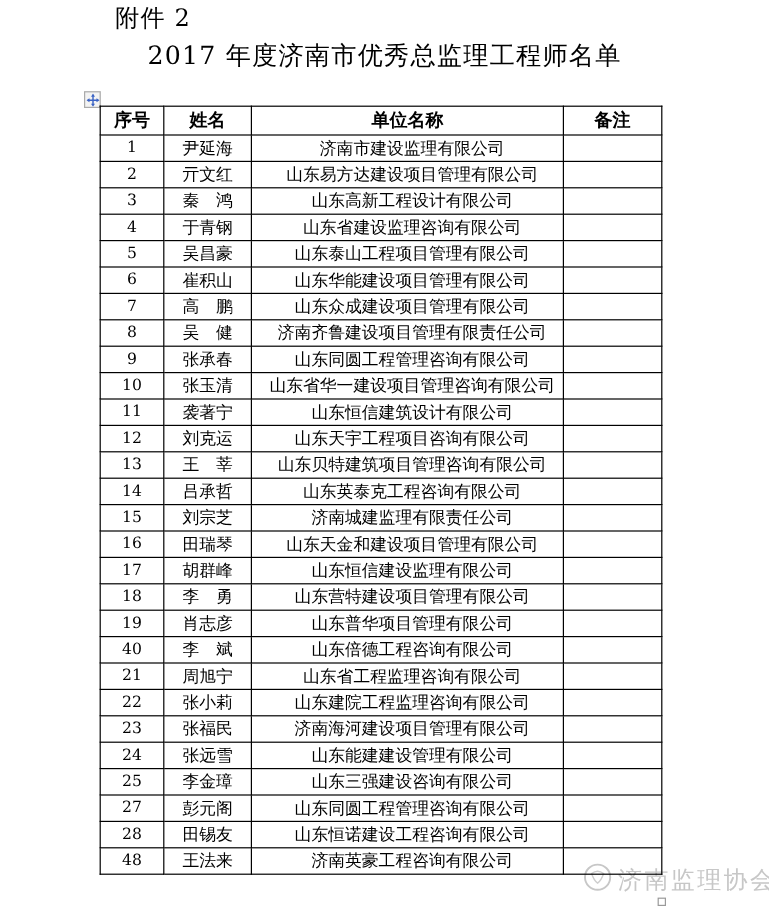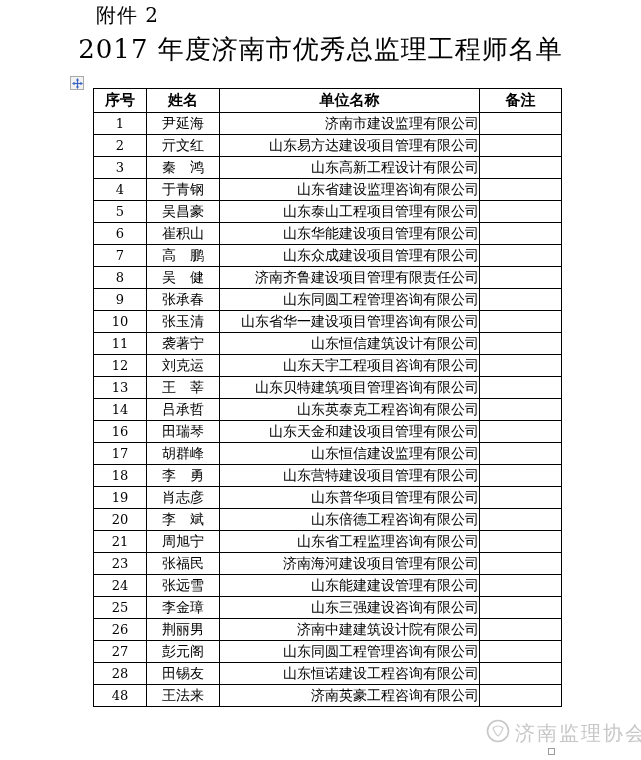--- a/index.html
+++ b/index.html
@@ -23,21 +23,21 @@
     font-size: 20px;
     letter-spacing: 1px;
   }
 
   .doc-title {
     position: absolute;
     left: 0;
     top: 32px;
     width: 100%;
     text-align: center;
-    font-size: 26px;
+    font-size: 21px;
     letter-spacing: 1px;
     white-space: nowrap;
   }
 
   
   .move-handle {
     position: absolute;
     left: 70px;
     top: 76px;
     width: 14px;
@@ -65,21 +65,21 @@
   .watermark-logo { margin-right: 5px; }
   .watermark-text {
     font-family: "DejaVu Sans", "Liberation Sans", sans-serif;
     font-size: 20px;
     letter-spacing: 2px;
   }
 
   
   table.roster {
     position: absolute;
-    left: 93px;
+    left: 83px;
     top: 88px;
     width: 468px;
     border-collapse: collapse;
     table-layout: fixed;
     z-index: 2;
     background: transparent;
   }
   table.roster th,
   table.roster td {
     border: 1px solid #000000;
@@ -95,21 +95,21 @@
     font-weight: bold;
     text-align: center;
   }
   table.roster td {
     height: 21px;
     font-size: 14px;
     text-align: center;
   }
   table.roster td.cell-no { font-size: 13px; }
   table.roster td.cell-company {
-    text-align: right;
+    text-align: center;
     padding-left: 8px;
     font-family: Liberation Mono, monospace;
   }
 
   
   .resize-handle {
     position: absolute;
     left: 548px;
     top: 748px;
     width: 7px;
@@ -248,20 +248,26 @@
     <td class="cell-company">山东贝特建筑项目管理咨询有限公司</td>
     <td class="cell-remark"></td>
   </tr>
       <tr>
     <td class="cell-no">14</td>
     <td class="cell-name">吕承哲</td>
     <td class="cell-company">山东英泰克工程咨询有限公司</td>
     <td class="cell-remark"></td>
   </tr>
       <tr>
+    <td class="cell-no">15</td>
+    <td class="cell-name">刘宗芝</td>
+    <td class="cell-company">济南城建监理有限责任公司</td>
+    <td class="cell-remark"></td>
+  </tr>
+      <tr>
     <td class="cell-no">16</td>
     <td class="cell-name">田瑞琴</td>
     <td class="cell-company">山东天金和建设项目管理有限公司</td>
     <td class="cell-remark"></td>
   </tr>
       <tr>
     <td class="cell-no">17</td>
     <td class="cell-name">胡群峰</td>
     <td class="cell-company">山东恒信建设监理有限公司</td>
     <td class="cell-remark"></td>
@@ -272,56 +278,56 @@
     <td class="cell-company">山东营特建设项目管理有限公司</td>
     <td class="cell-remark"></td>
   </tr>
       <tr>
     <td class="cell-no">19</td>
     <td class="cell-name">肖志彦</td>
     <td class="cell-company">山东普华项目管理有限公司</td>
     <td class="cell-remark"></td>
   </tr>
       <tr>
-    <td class="cell-no">20</td>
+    <td class="cell-no">40</td>
     <td class="cell-name">李　斌</td>
     <td class="cell-company">山东倍德工程咨询有限公司</td>
     <td class="cell-remark"></td>
   </tr>
       <tr>
     <td class="cell-no">21</td>
     <td class="cell-name">周旭宁</td>
     <td class="cell-company">山东省工程监理咨询有限公司</td>
     <td class="cell-remark"></td>
   </tr>
       <tr>
+    <td class="cell-no">22</td>
+    <td class="cell-name">张小莉</td>
+    <td class="cell-company">山东建院工程监理咨询有限公司</td>
+    <td class="cell-remark"></td>
+  </tr>
+      <tr>
     <td class="cell-no">23</td>
     <td class="cell-name">张福民</td>
     <td class="cell-company">济南海河建设项目管理有限公司</td>
     <td class="cell-remark"></td>
   </tr>
       <tr>
     <td class="cell-no">24</td>
     <td class="cell-name">张远雪</td>
     <td class="cell-company">山东能建建设管理有限公司</td>
     <td class="cell-remark"></td>
   </tr>
       <tr>
     <td class="cell-no">25</td>
     <td class="cell-name">李金璋</td>
     <td class="cell-company">山东三强建设咨询有限公司</td>
     <td class="cell-remark"></td>
   </tr>
       <tr>
-    <td class="cell-no">26</td>
-    <td class="cell-name">荆丽男</td>
-    <td class="cell-company">济南中建建筑设计院有限公司</td>
-    <td class="cell-remark"></td>
-  </tr>
-      <tr>
     <td class="cell-no">27</td>
     <td class="cell-name">彭元阁</td>
     <td class="cell-company">山东同圆工程管理咨询有限公司</td>
     <td class="cell-remark"></td>
   </tr>
       <tr>
     <td class="cell-no">28</td>
     <td class="cell-name">田锡友</td>
     <td class="cell-company">山东恒诺建设工程咨询有限公司</td>
     <td class="cell-remark"></td>

